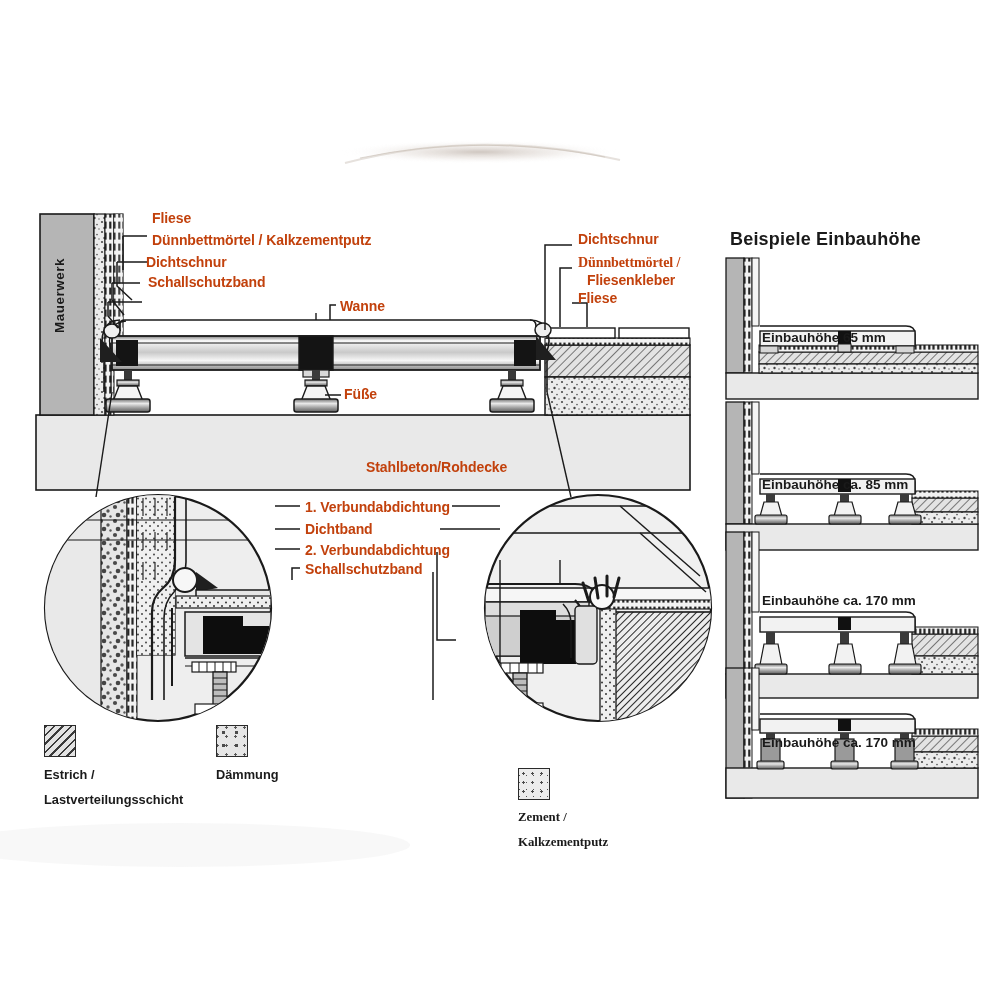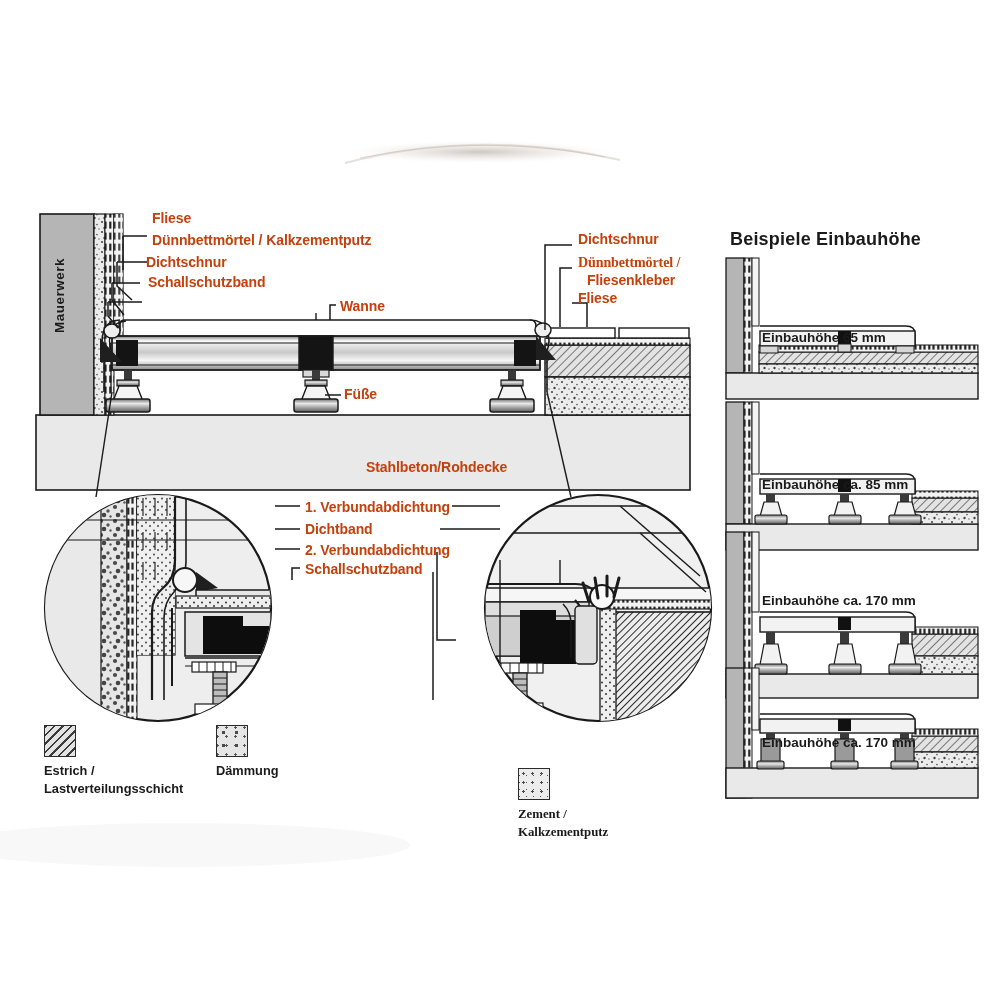--- a/index.html
+++ b/index.html
@@ -6,21 +6,21 @@
   html,body{margin:0;padding:0;background:#ffffff;}
   body{width:1000px;height:1000px;overflow:hidden;
        font-family:"Liberation Sans","DejaVu Sans",sans-serif;color:#1a1a1a;}
   #canvas{position:relative;width:1000px;height:1000px;background:#fff;}
   svg.layer{position:absolute;left:0;top:0;width:1000px;height:1000px;}
   .lbl{position:absolute;font-size:14px;font-weight:600;color:#c2410c;
        letter-spacing:-0.1px;white-space:nowrap;line-height:17px;}
   .title{position:absolute;font-size:18px;font-weight:700;letter-spacing:0.2px;}
   .legend-item{position:absolute;}
   .legend-sw{width:30px;height:30px;border:1.6px solid #2a2a2a;}
-  .legend-txt{font-size:12.8px;font-weight:600;line-height:18px;margin-top:5px;
+  .legend-txt{font-size:12.8px;font-weight:600;line-height:25px;margin-top:5px;
               white-space:pre-line;color:#1a1a1a;}
   .ex-label{position:absolute;font-size:13.5px;font-weight:600;white-space:nowrap;margin-top:47px;}
   .vert{position:absolute;font-size:13.5px;font-weight:700;
         writing-mode:vertical-rl;transform:rotate(180deg);letter-spacing:0.5px;}
 </style>
 </head>
 <body>
 
 <div id="canvas">
 

